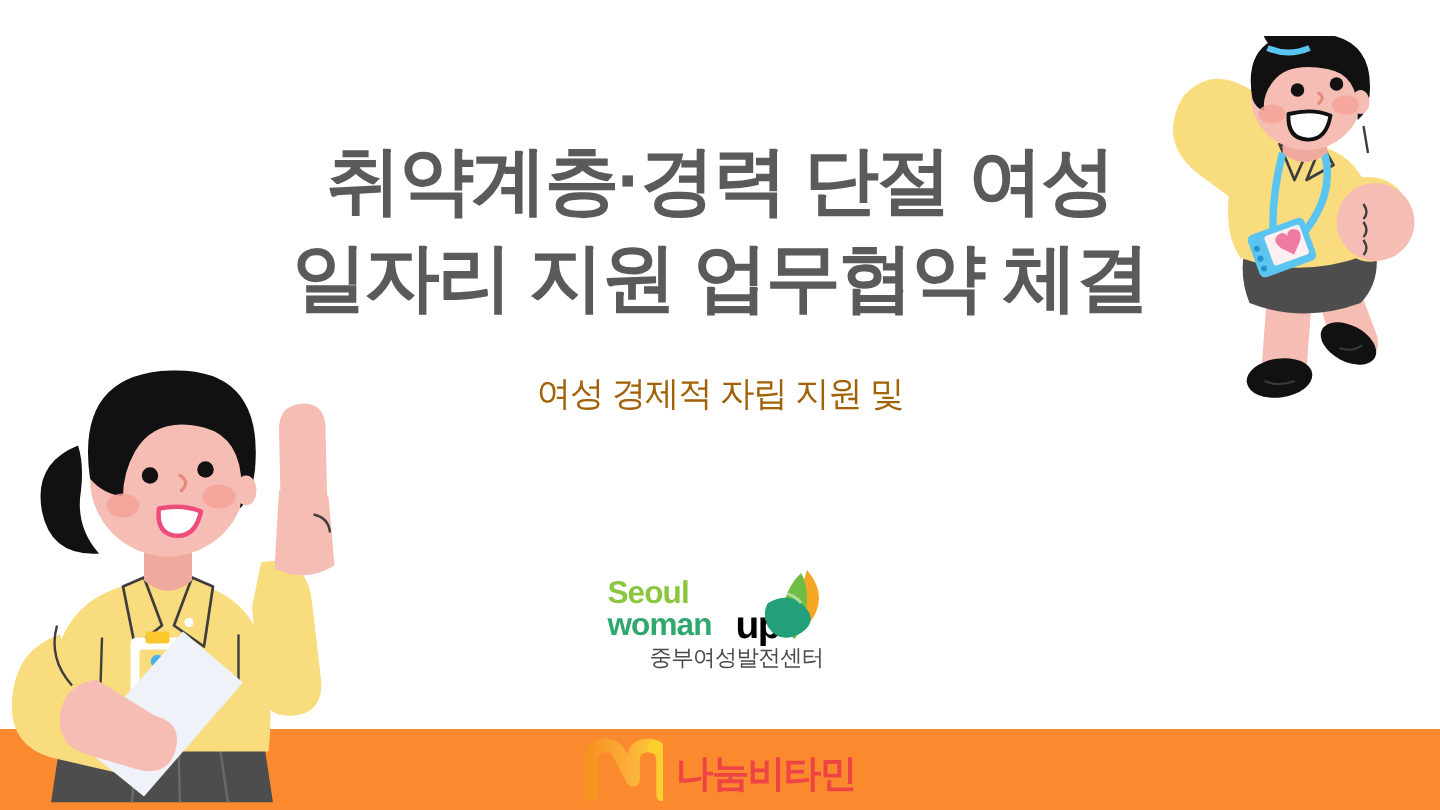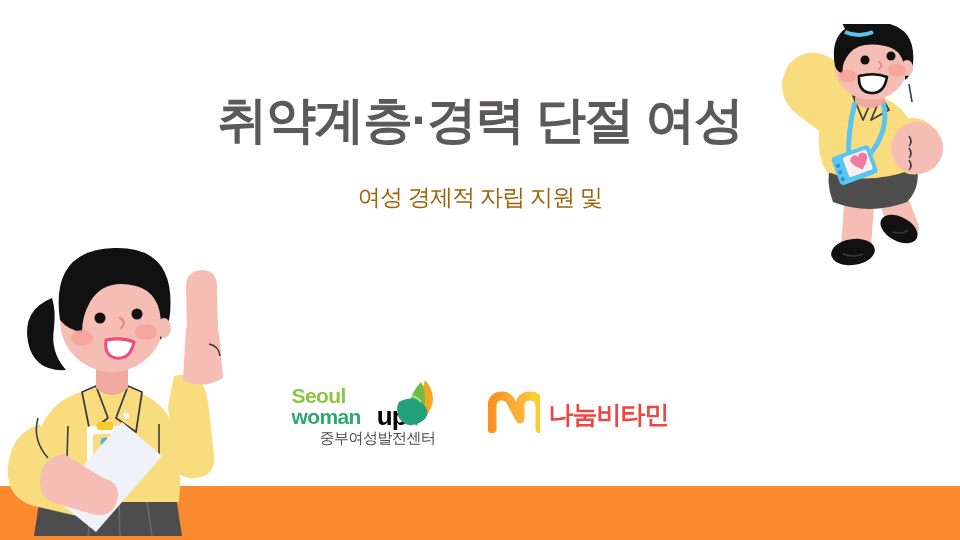--- a/index.html
+++ b/index.html
@@ -51,20 +51,21 @@
   }
   
   .logo-row {
     position:absolute;
     left:0; right:0; top:382px;
     z-index:7;
     display:flex;
     justify-content:center;
     align-items:center;
     gap:46px;
+    flex-direction:column;
   }
   .logo-swu { position:relative; width:150px; height:64px; }
   .swu-words {
     position:absolute; left:0; top:4px;
     line-height:0.94;
   }
   .swu-seoul {
     display:block;
     font-size:21px; font-weight:bold;
     color:#8CC63F; letter-spacing:-0.6px;
@@ -222,20 +223,21 @@
       <circle cx="142" cy="32" r="4.5" fill="#111111"></circle>
 
       <path d="M130 38 q5 3 0 7" stroke="#E8897E" stroke-width="2" fill="none" stroke-linecap="round"></path>
 
       <path d="M110 52 q16 -4 28 1 q-3 17 -16 16 q-13 -1 -12 -17 Z" fill="#ffffff" stroke="#111111" stroke-width="2.6" stroke-linejoin="round"></path>
     </svg>
   </div>
 
   <div class="text-block">
     <div class="title">취약계층·경력 단절 여성</div>
+    <div class="title">일자리 지원 업무협약 체결</div>
     <div class="subtitle-block">
       <div class="subtitle">여성 경제적 자립 지원 및</div>
     </div>
   </div>
 
   <div class="logo-row">
 
     <div class="logo-swu">
       <div class="swu-words">
         <span class="swu-seoul">Seoul</span>

